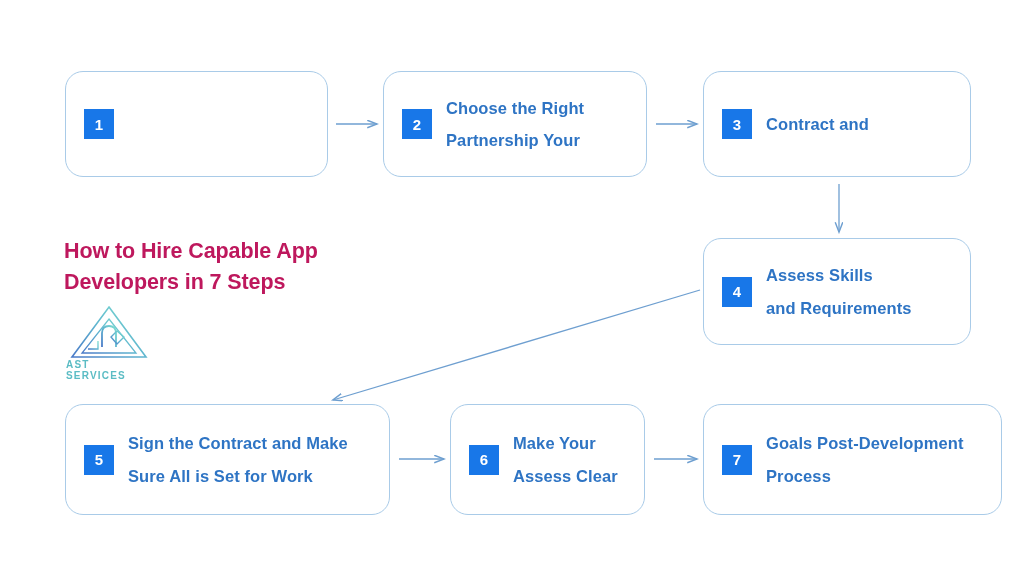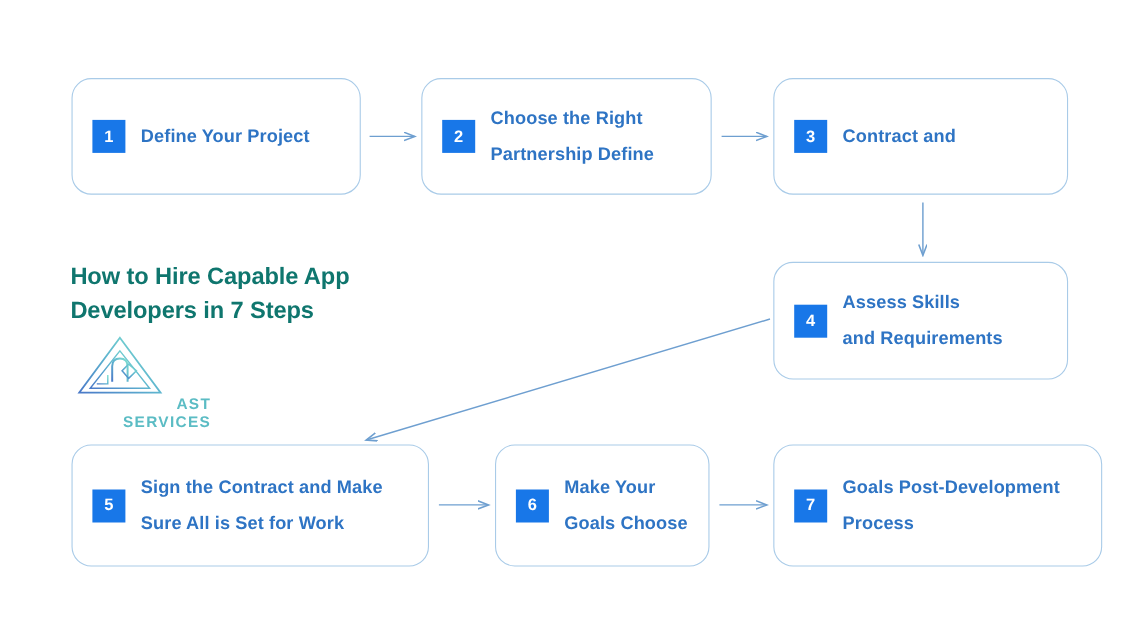--- a/index.html
+++ b/index.html
@@ -69,21 +69,21 @@
   .step-label .l2 { display: block; }
 
   
   #title-block {
     position: absolute;
     left: 64px;
     top: 236px;
     width: 330px;
   }
   #page-title {
-    color: #0f766e;
+    color: #be185d;
     font-size: 21.5px;
     font-weight: 700;
     line-height: 1.45;
     letter-spacing: -0.1px;
     margin: 0;
     font-family: "Liberation Sans", sans-serif;
   }
 
   
   #logo {
@@ -91,27 +91,26 @@
     left: 66px;
     top: 303px;
     width: 86px;
     height: 72px;
   }
   #logo-wordmark {
     position: absolute;
     left: 0;
     top: 56px;
     width: 86px;
-    text-align: right;
-    font-size: 14px;
+    text-align: left;
+    font-size: 10px;
     font-weight: 700;
     letter-spacing: 1.2px;
     color: #5bbcc4;
     font-family: "Liberation Sans", sans-serif;
-    margin-left: 40px;
   }
 </style>
 </head>
 <body>
 
 <div id="canvas">
 
   <svg id="connectors" viewBox="0 0 1024 582" xmlns="http://www.w3.org/2000/svg">
     <defs>
       <marker id="ah" markerWidth="9" markerHeight="9" refX="7.5" refY="3.2" orient="auto" markerUnits="strokeWidth">
@@ -131,29 +130,28 @@
     <line x1="700" y1="290" x2="333" y2="400" stroke="#6e9fd0" stroke-width="1.3" marker-end="url(#ah)"></line>
 
     <line x1="399" y1="459" x2="444" y2="459" stroke="#6e9fd0" stroke-width="1.3" marker-end="url(#ah)"></line>
 
     <line x1="654" y1="459" x2="697" y2="459" stroke="#6e9fd0" stroke-width="1.3" marker-end="url(#ah)"></line>
   </svg>
 
   <div class="step-box" style="left:65px; top:71px; width:263px; height:106px;">
     <div class="badge">1</div>
     <div class="step-label">
-      <span class="l1">Define Your Project</span>
     </div>
   </div>
 
   <div class="step-box" style="left:383px; top:71px; width:264px; height:106px;">
     <div class="badge">2</div>
     <div class="step-label">
       <span class="l1">Choose the Right</span>
-      <span class="l2">Partnership Define</span>
+      <span class="l2">Partnership Your</span>
     </div>
   </div>
 
   <div class="step-box" style="left:703px; top:71px; width:268px; height:106px;">
     <div class="badge">3</div>
     <div class="step-label">
       <span class="l1">Contract and</span>
     </div>
   </div>
 
@@ -170,21 +168,21 @@
     <div class="step-label">
       <span class="l1">Sign the Contract and Make</span>
       <span class="l2">Sure All is Set for Work</span>
     </div>
   </div>
 
   <div class="step-box" style="left:450px; top:404px; width:195px; height:111px;">
     <div class="badge">6</div>
     <div class="step-label">
       <span class="l1">Make Your</span>
-      <span class="l2">Goals Choose</span>
+      <span class="l2">Assess Clear</span>
     </div>
   </div>
 
   <div class="step-box" style="left:703px; top:404px; width:299px; height:111px;">
     <div class="badge">7</div>
     <div class="step-label">
       <span class="l1">Goals Post-Development</span>
       <span class="l2">Process</span>
     </div>
   </div>

